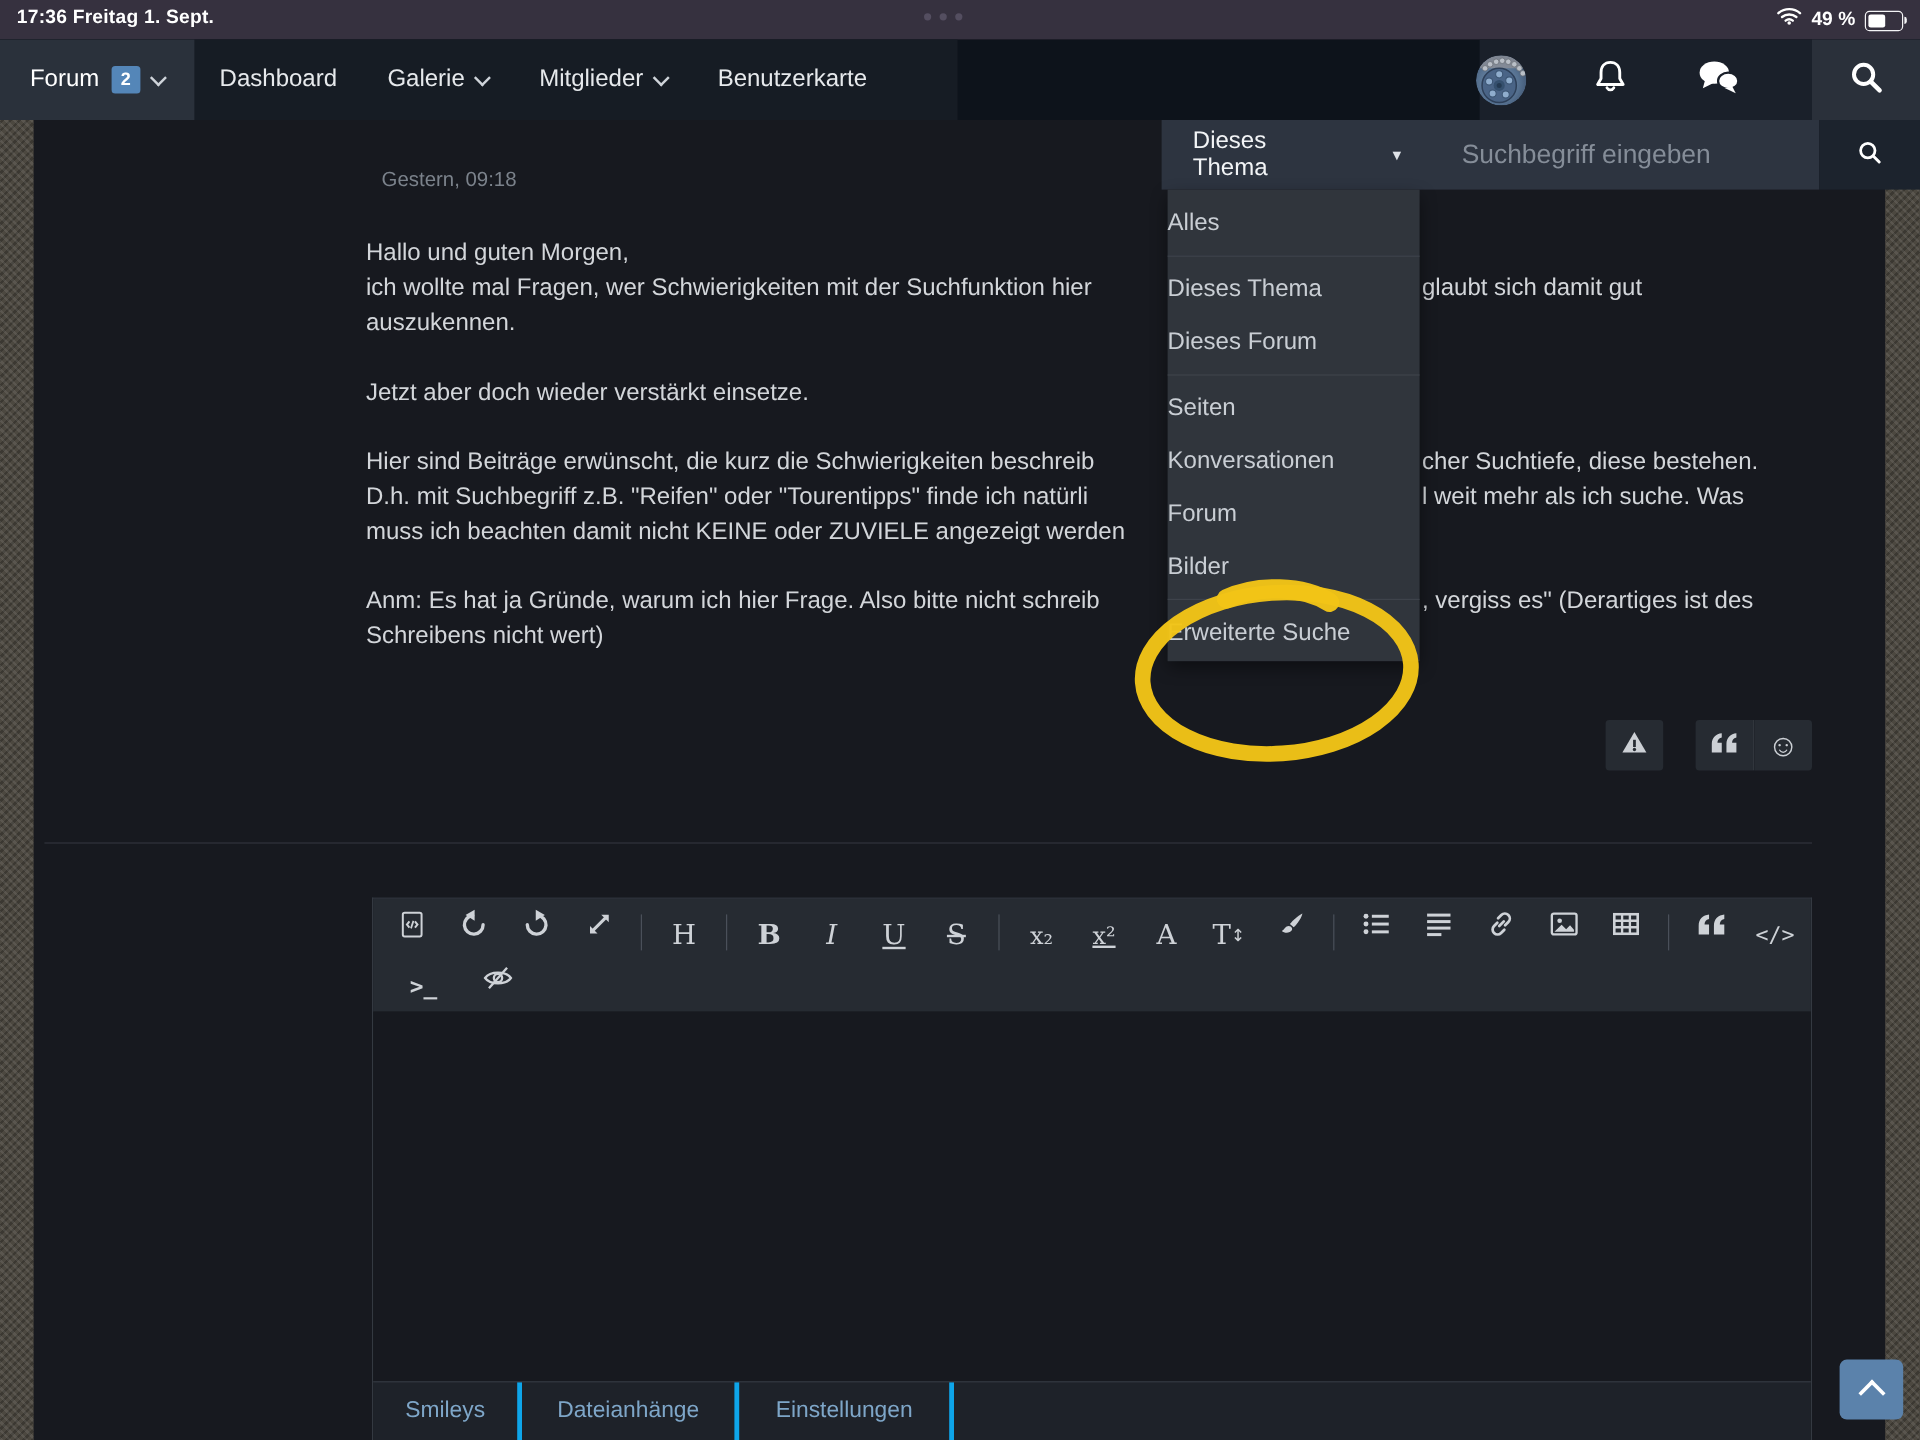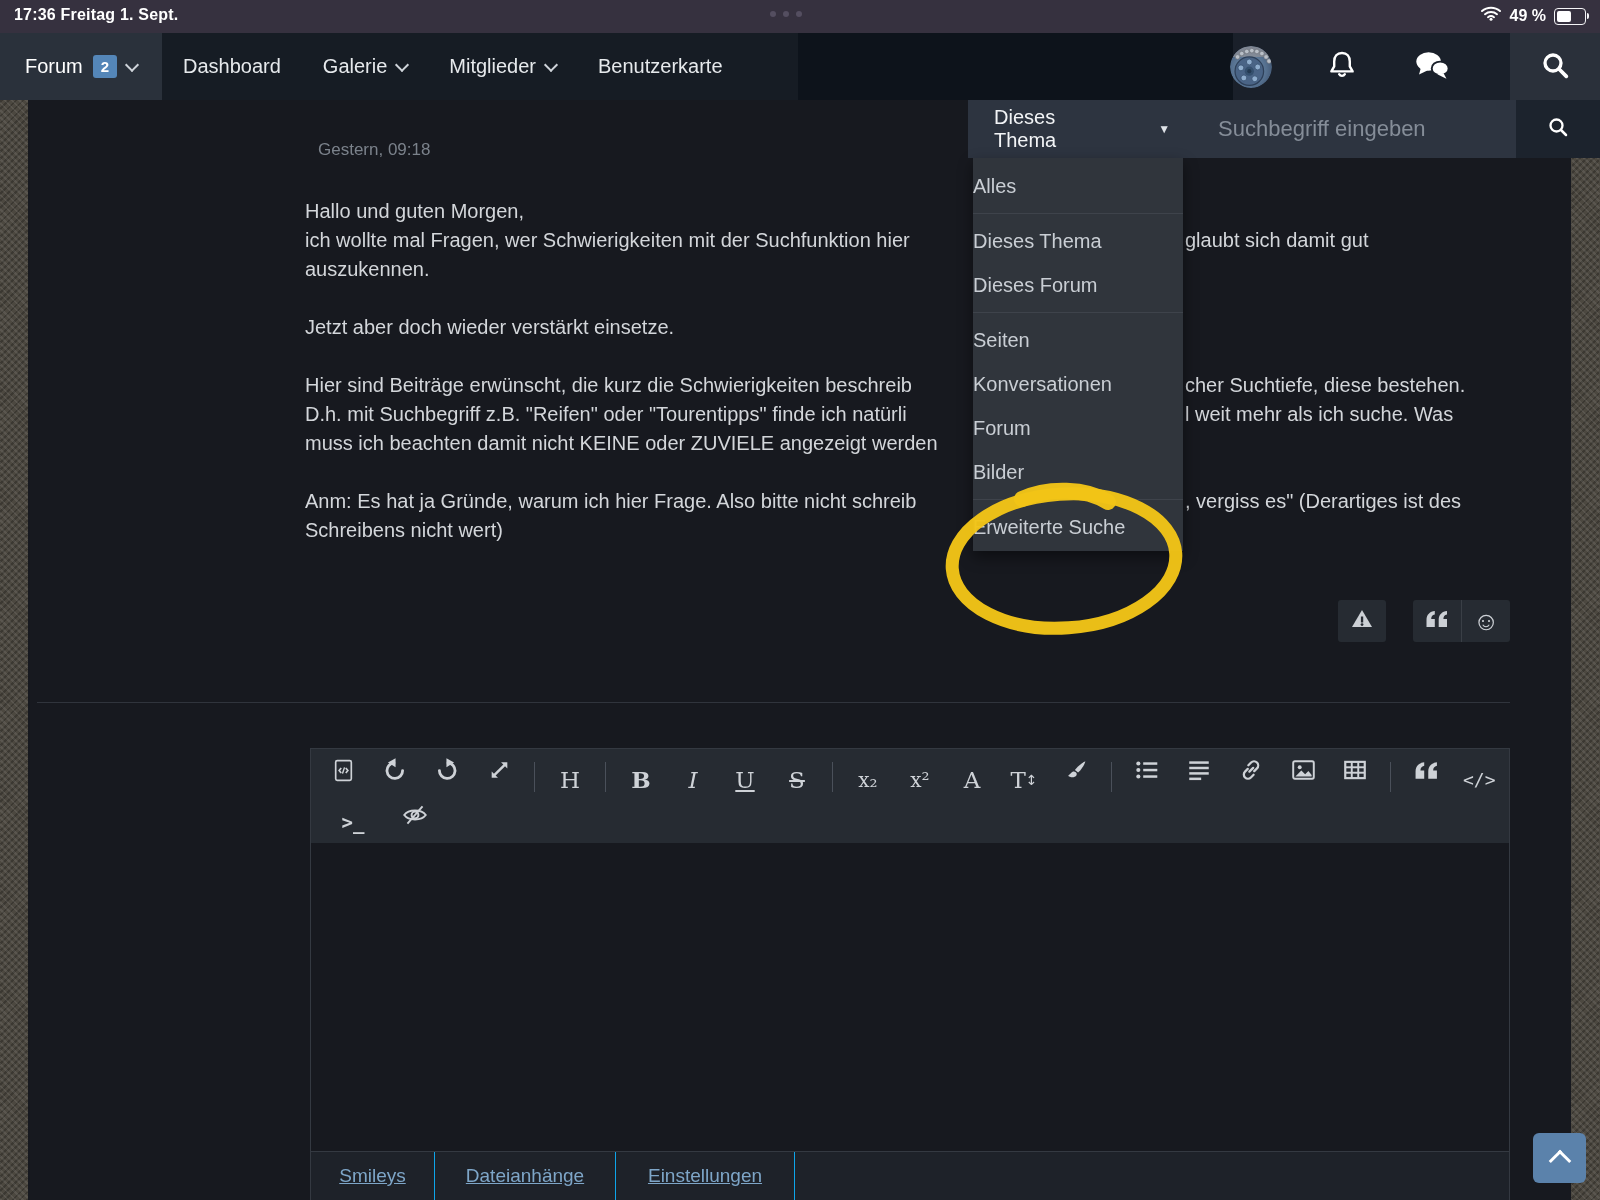--- a/index.html
+++ b/index.html
@@ -88,21 +88,21 @@
      color:#ced2d7;font-size:23px;line-height:34px;}
   .tb-sep{width:1px;height:30px;background:#4a505a;margin:0 9px;align-self:center;}
   .serif{font-family:"DejaVu Serif",serif;}
   .mono{font-family:"DejaVu Sans Mono",monospace;}
   .tb-u{text-decoration:underline;}
   .tb-s{text-decoration:line-through;}
   .tb-row2{display:flex;align-items:center;height:40px;padding-left:10px;gap:10px;}
   .msg-area{flex:1;background:#17191f;border:none;outline:none;resize:none;}
   .tabrow{height:48px;background:#1e2229;border-top:1px solid #343941;position:relative;display:flex;}
   .tabcell{display:flex;align-items:center;justify-content:center;color:#7ea6c8;font-size:19px;
-     border-right:1px solid #0ea5e9;box-sizing:border-box;text-decoration:underline;}
+     border-right:4px solid #0ea5e9;box-sizing:border-box;}
 
   .scrolltop{left:1533px;top:1133px;width:53px;height:50px;background:#5b82ab;border-radius:6px;z-index:16;
      display:flex;align-items:center;justify-content:center;}
   .scrolltop .chev{width:13px;height:13px;border-color:#fff;border-width:3px;transform:rotate(-135deg);margin-top:6px;}
 </style>
 </head>
 <body>
 
 <div class="screen">
 
@@ -366,21 +366,21 @@
         </span>
         <span class="tb-sep"></span>
         <span class="tb-btn serif">H</span>
         <span class="tb-sep"></span>
         <span class="tb-btn serif" style="font-weight:bold;">B</span>
         <span class="tb-btn serif" style="font-style:italic;">I</span>
         <span class="tb-btn serif tb-u">U</span>
         <span class="tb-btn serif tb-s">S</span>
         <span class="tb-sep"></span>
         <span class="tb-btn serif" style="font-size:20px;">x₂</span>
-        <span class="tb-btn serif" style="font-size:20px;">x²</span>
+        <span class="tb-btn serif" style="font-size:20px;text-decoration:underline;">x²</span>
         <span class="tb-btn serif">A</span>
         <span class="tb-btn serif">
             <span>T</span>
             <span style="font-size:14px;font-family:'DejaVu Sans',sans-serif;">↕</span>
           </span>
         <span class="tb-btn">
             <span>
           <svg width="25" height="26" viewBox="0 0 24 24" style="margin-bottom:5px;">
             <path d="M20.5 3.5 C18 4.5 12.5 9 10.5 12 L13.5 14.5 C16.5 12 20 6.5 20.5 3.5 Z" fill="#ced2d7"></path>
             <path d="M9.5 13.5 C7 13.5 6.5 16 4 17.5 C6 19.5 10.5 19.5 12 17 C12.8 15.6 12 13.8 9.5 13.5 Z" fill="#ced2d7"></path>

